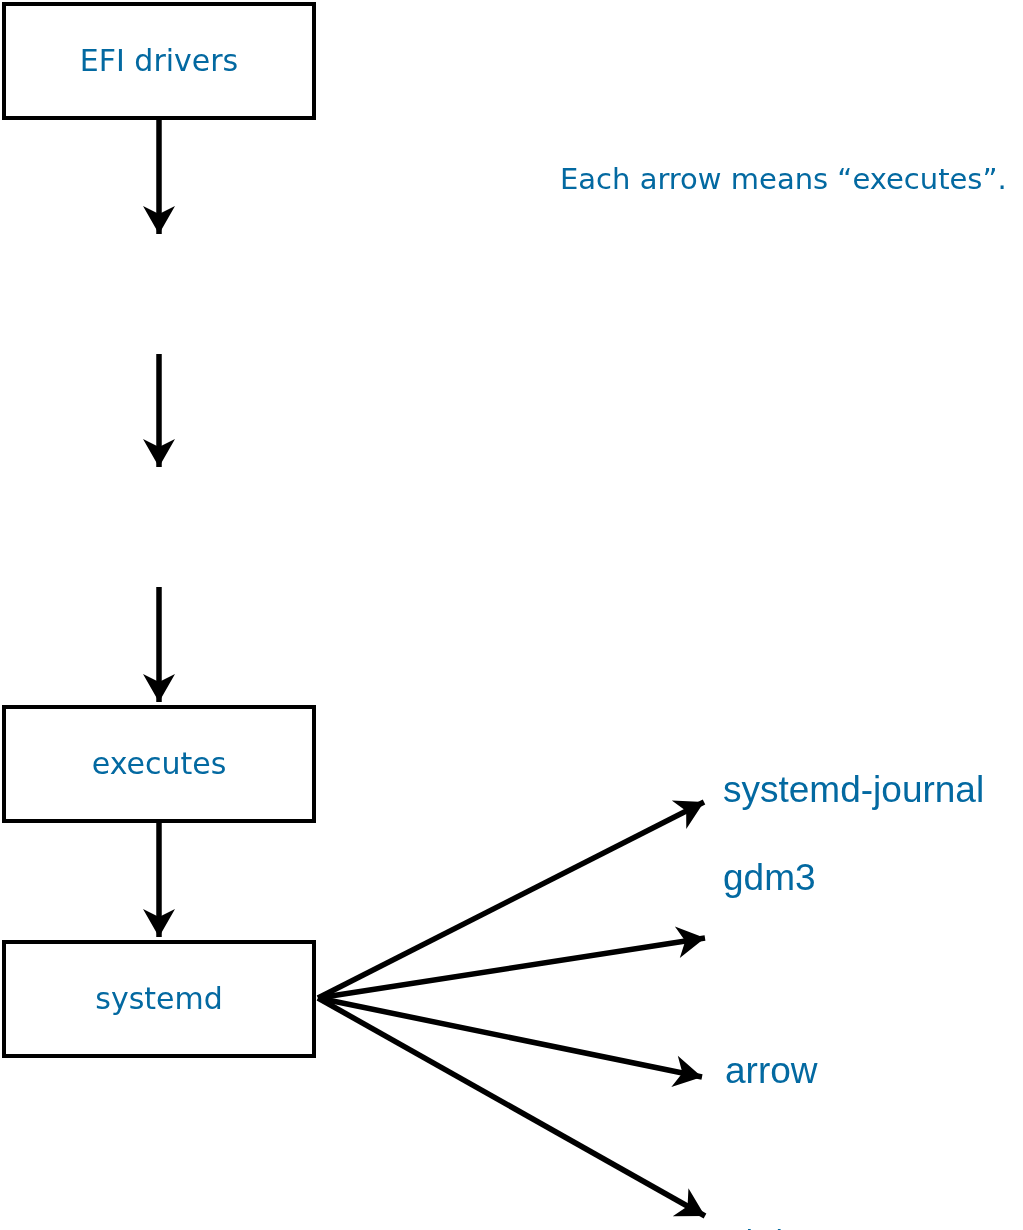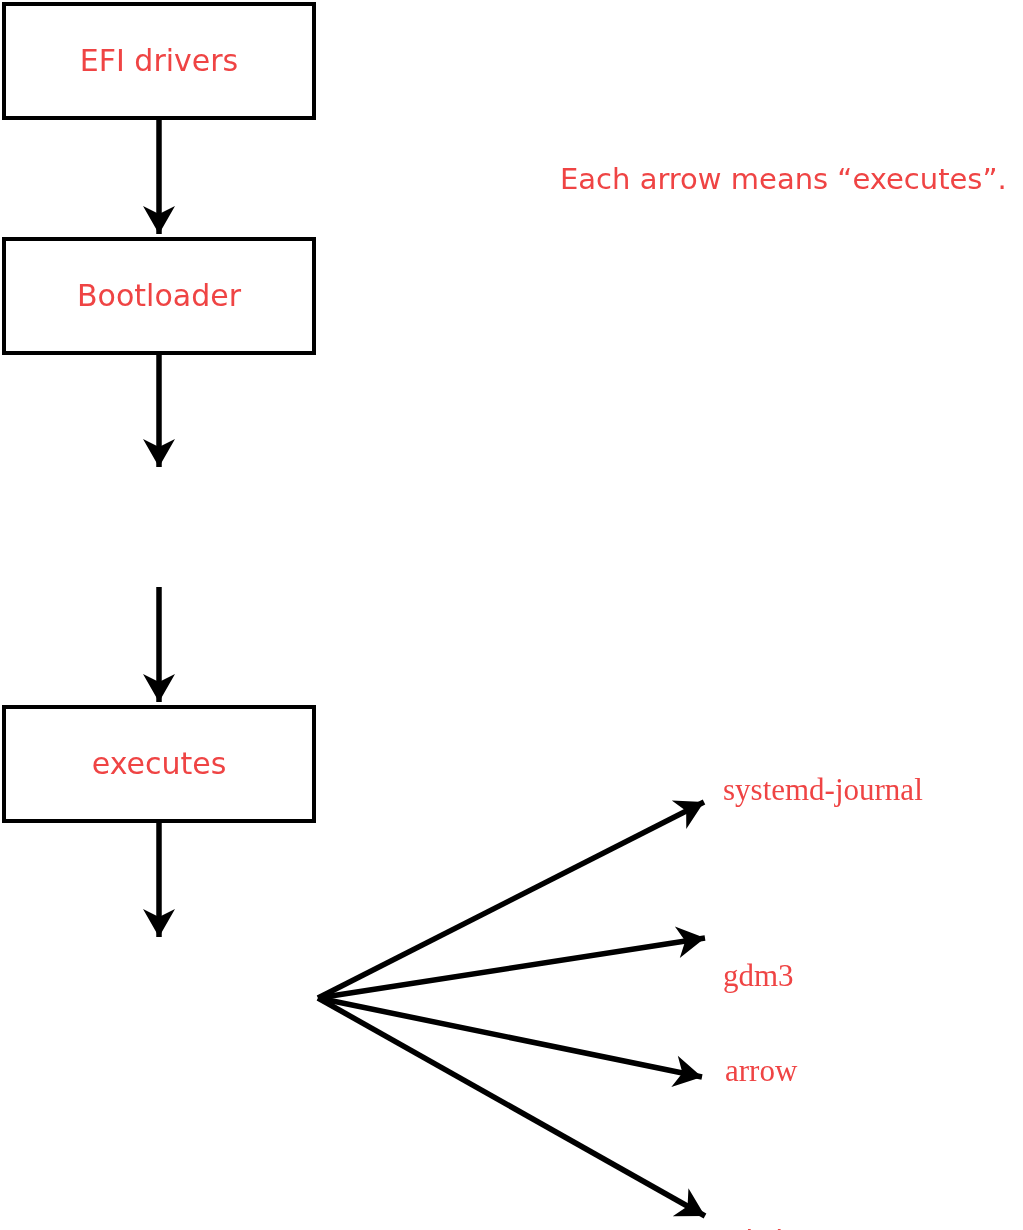--- a/index.html
+++ b/index.html
@@ -7,21 +7,21 @@
     padding: 0;
     background: #ffffff;
   }
   .canvas {
     position: relative;
     width: 1023px;
     height: 1230px;
     background: #ffffff;
     overflow: hidden;
     font-family: "DejaVu Sans", "Liberation Sans", sans-serif;
-    color: #ef4444;
+    color: #0369a1;
   }
   .chain-box {
     position: absolute;
     left: 2px;
     width: 314px;
     height: 118px;
     box-sizing: border-box;
     border: 4px solid #000000;
     background: #ffffff;
     display: flex;
@@ -49,50 +49,50 @@
     left: 560px;
     top: 163px;
     width: 470px;
     font-size: 29px;
     line-height: 1.15;
     white-space: nowrap;
     z-index: 3;
   }
   .leaf-label {
     position: absolute;
-    font-family: Liberation Serif, serif;
-    font-size: 31px;
+    font-family: Liberation Sans, sans-serif;
+    font-size: 37px;
     line-height: 36px;
     white-space: nowrap;
     z-index: 3;
   }
   .leaf-journal { left: 723px; top: 772px; }
-  .leaf-gdm3   { left: 723px; top: 958px; }
+  .leaf-gdm3   { left: 723px; top: 860px; }
   .leaf-getty  { left: 725px; top: 1053px; }
   .leaf-sshd {
     left: 714px;
     top: 1192px;
     font-family: "DejaVu Sans", "Liberation Sans", sans-serif;
     font-size: 30px;
     margin-top: 32px;
   }
 </style>
 </head>
 <body>
 
 <div class="canvas">
 
   <div class="chain-box box-1">
     <span>EFI drivers</span>
   </div>
-  <div class="chain-box box-2">
-    <span>Bootloader</span>
-  </div>
   <div class="chain-box box-4">
     <span>executes</span>
+  </div>
+  <div class="chain-box box-5">
+    <span>systemd</span>
   </div>
 
   <div class="note">Each arrow means “executes”.</div>
 
   <div class="leaf-label leaf-journal">systemd-journal</div>
   <div class="leaf-label leaf-gdm3">gdm3</div>
   <div class="leaf-label leaf-getty">arrow</div>
   <div class="leaf-label leaf-sshd">sshd</div>
 
   <svg class="arrow-layer" width="1023" height="1230" viewBox="0 0 1023 1230" xmlns="http://www.w3.org/2000/svg">

